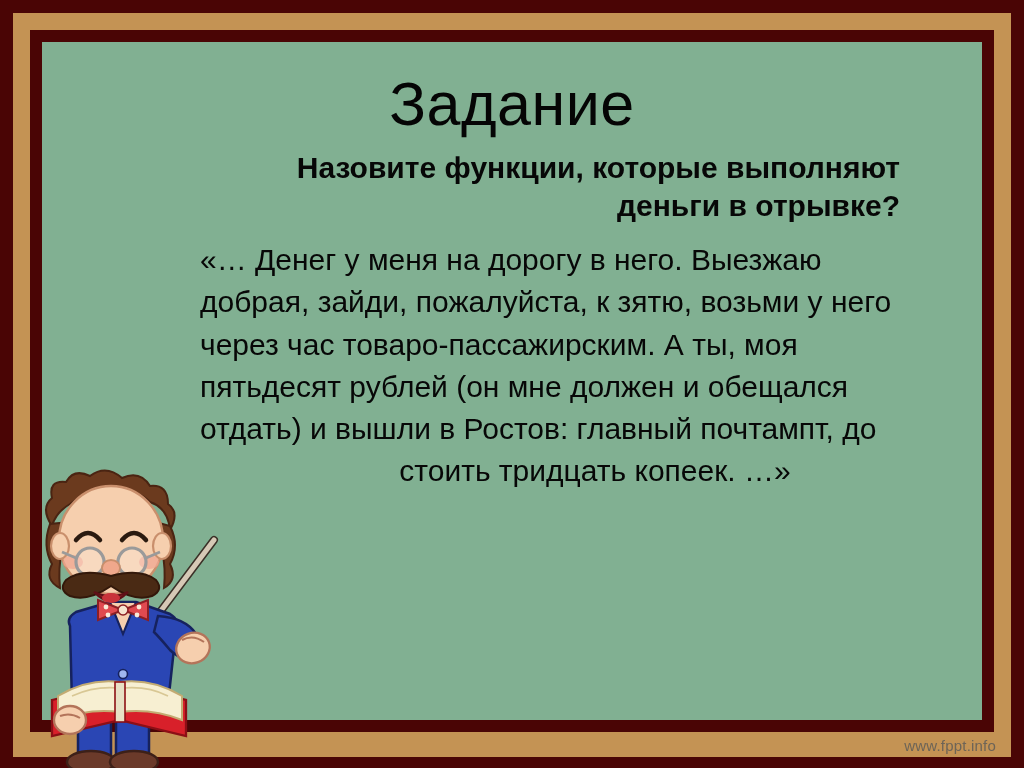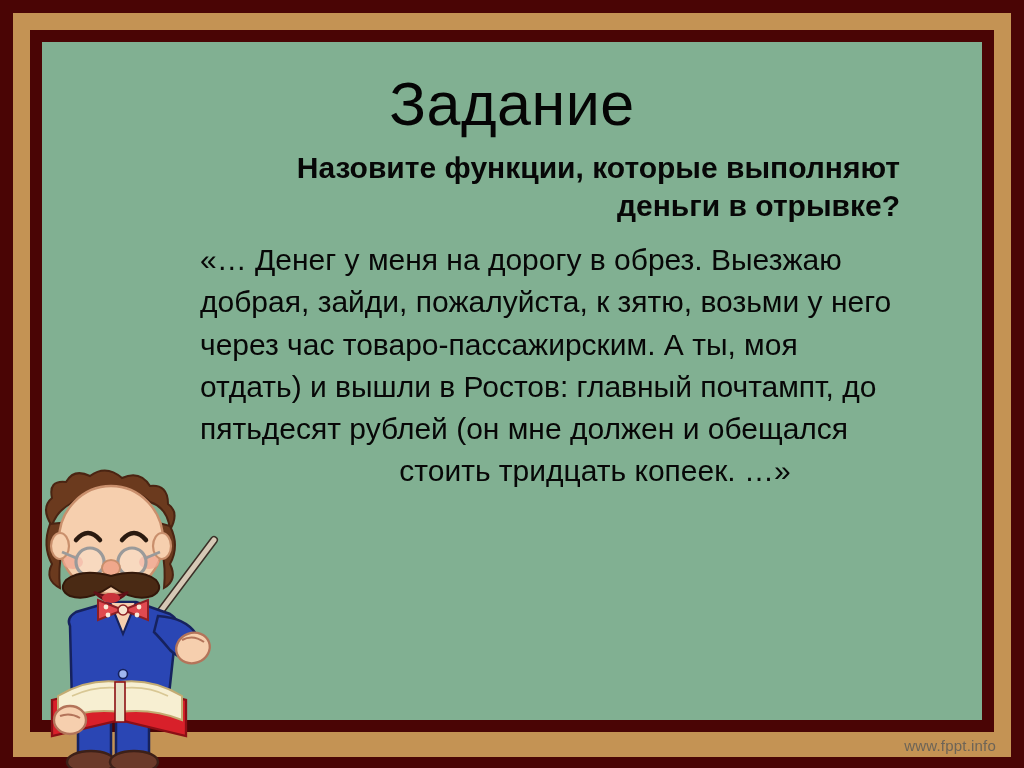--- a/index.html
+++ b/index.html
@@ -119,25 +119,25 @@
     <div class="frame-inner-maroon">
 
       <div class="stage">
         <div class="content">
 
           <div class="slide-title">Задание</div>
 
           <div class="question">Назовите функции, которые выполняют деньги в отрывке?</div>
 
           <div class="quote">
-            <div>«… Денег у меня на дорогу в обрез. Выезжаю</div>
+            <div>«… Денег у меня на дорогу в него. Выезжаю</div>
             <div>добрая, зайди, пожалуйста, к зятю, возьми у него</div>
             <div>через час товаро-пассажирским. А ты, моя</div>
+            <div>пятьдесят рублей (он мне должен и обещался</div>
             <div>отдать) и вышли в Ростов: главный почтампт, до</div>
-            <div>пятьдесят рублей (он мне должен и обещался</div>
             <div class="lastline">стоить тридцать копеек. …»</div>
           </div>
 
         </div>
       </div>
 
     </div>
   </div>
 
   <div class="professor">

